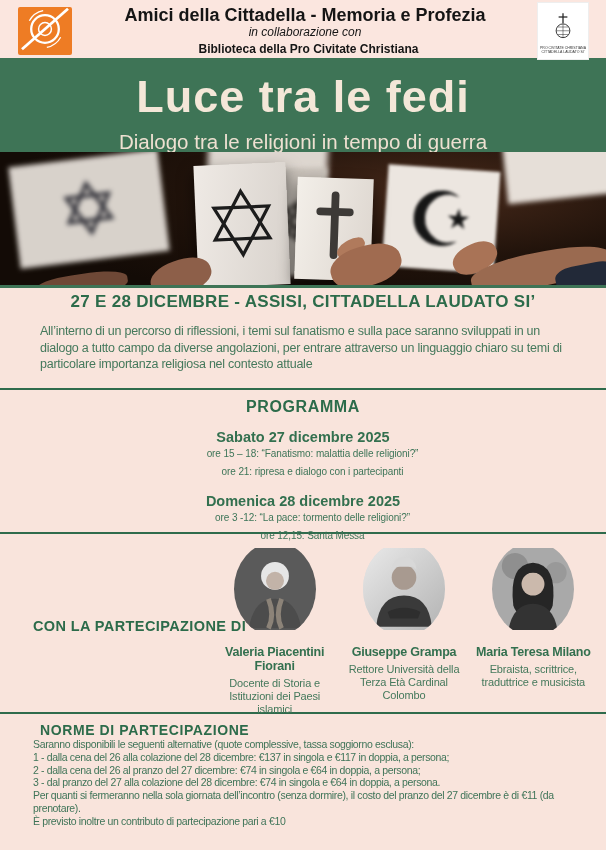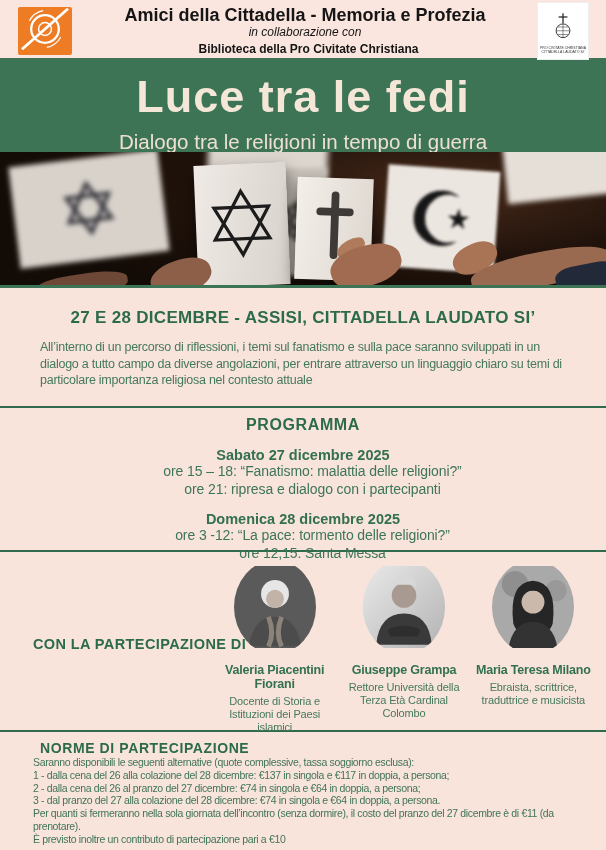--- a/index.html
+++ b/index.html
@@ -57,32 +57,32 @@
                 background:linear-gradient(100deg,#f3efe9,#ddd6cf); transform:rotate(2deg); }
   .hand { position:absolute; z-index:4; border-radius:45%; }
   .hand-left   { left:150px; top:108px; width:62px; height:34px; background:#8d5f49; transform:rotate(-18deg); }
   .wrist-left  { left:36px;  top:122px; width:92px; height:22px; background:#6e4836; transform:rotate(-8deg); border-radius:40%; }
   .hand-cross  { left:330px; top:94px;  width:72px; height:40px; background:#a06b50; transform:rotate(-16deg); }
   .thumb-cross { left:336px; top:88px;  width:30px; height:16px; background:#b07a5c; transform:rotate(-30deg); }
   .arm-right   { left:470px; top:100px; width:142px; height:34px; background:#9a6a50; transform:rotate(-11deg); }
   .hand-right  { left:452px; top:92px;  width:46px;  height:28px; background:#a97356; transform:rotate(-25deg); }
   .sleeve-right{ left:556px; top:112px; width:62px;  height:32px; background:#222938; transform:rotate(-11deg); border-radius:30%; }
   
-  .event { height:120px; padding-top:20px; border-bottom:2px solid #2f6b4c; }
+  .event { height:102px; padding-top:4px; border-bottom:2px solid #2f6b4c; }
   .event-heading { text-align:center; color:#2c6b4a; font-size:17px; font-weight:bold; letter-spacing:.3px; }
   .event-desc {
     margin:11px 38px 0 40px; width:530px; color:#45795c;
     font-size:12.5px; line-height:16.5px; letter-spacing:-0.25px;
   }
   
   .program { height:144px; text-align:center; padding-top:8px; border-bottom:2px solid #2f6b4c; color:#3d7558; }
   .program-heading { color:#2c6b4a; font-size:16px; font-weight:bold; letter-spacing:.6px; }
   .day { margin-top:13px; }
   .day-title { font-size:14.5px; font-weight:bold; color:#33704f; }
-  .day-line  { font-size:14px; line-height:17.5px; letter-spacing:-0.1px;padding-left:19px; }
+  .day-line  { font-size:10px; line-height:17.5px; letter-spacing:-0.1px;padding-left:19px; }
   
   .speakers { position:relative; height:180px; border-bottom:2px solid #2f6b4c; }
   .speakers-label {
     position:absolute; left:33px; top:84px; color:#2c6b4a;
     font-size:14.5px; font-weight:bold; letter-spacing:.4px;
   }
   .speaker-row { position:absolute; left:210px; top:8px; width:388px; display:flex; }
   .speaker-col { flex:1; text-align:center; padding:0 5px; }
   .portrait {
     width:82px; height:94px; border-radius:50%; margin:0 auto; overflow:hidden;

